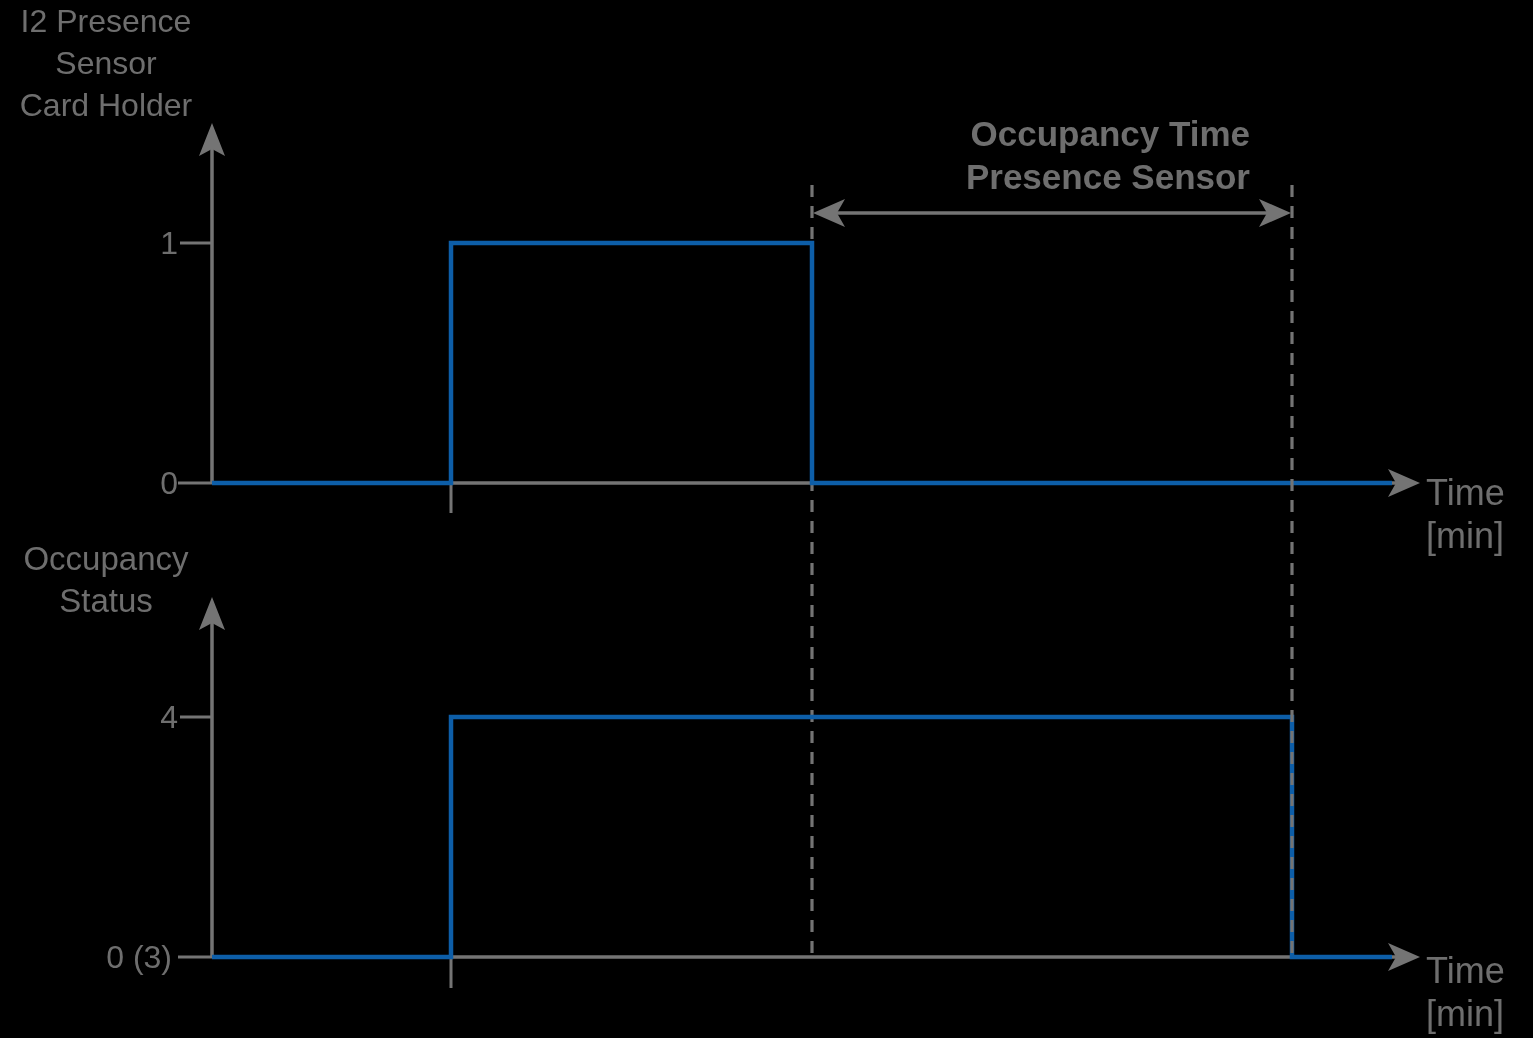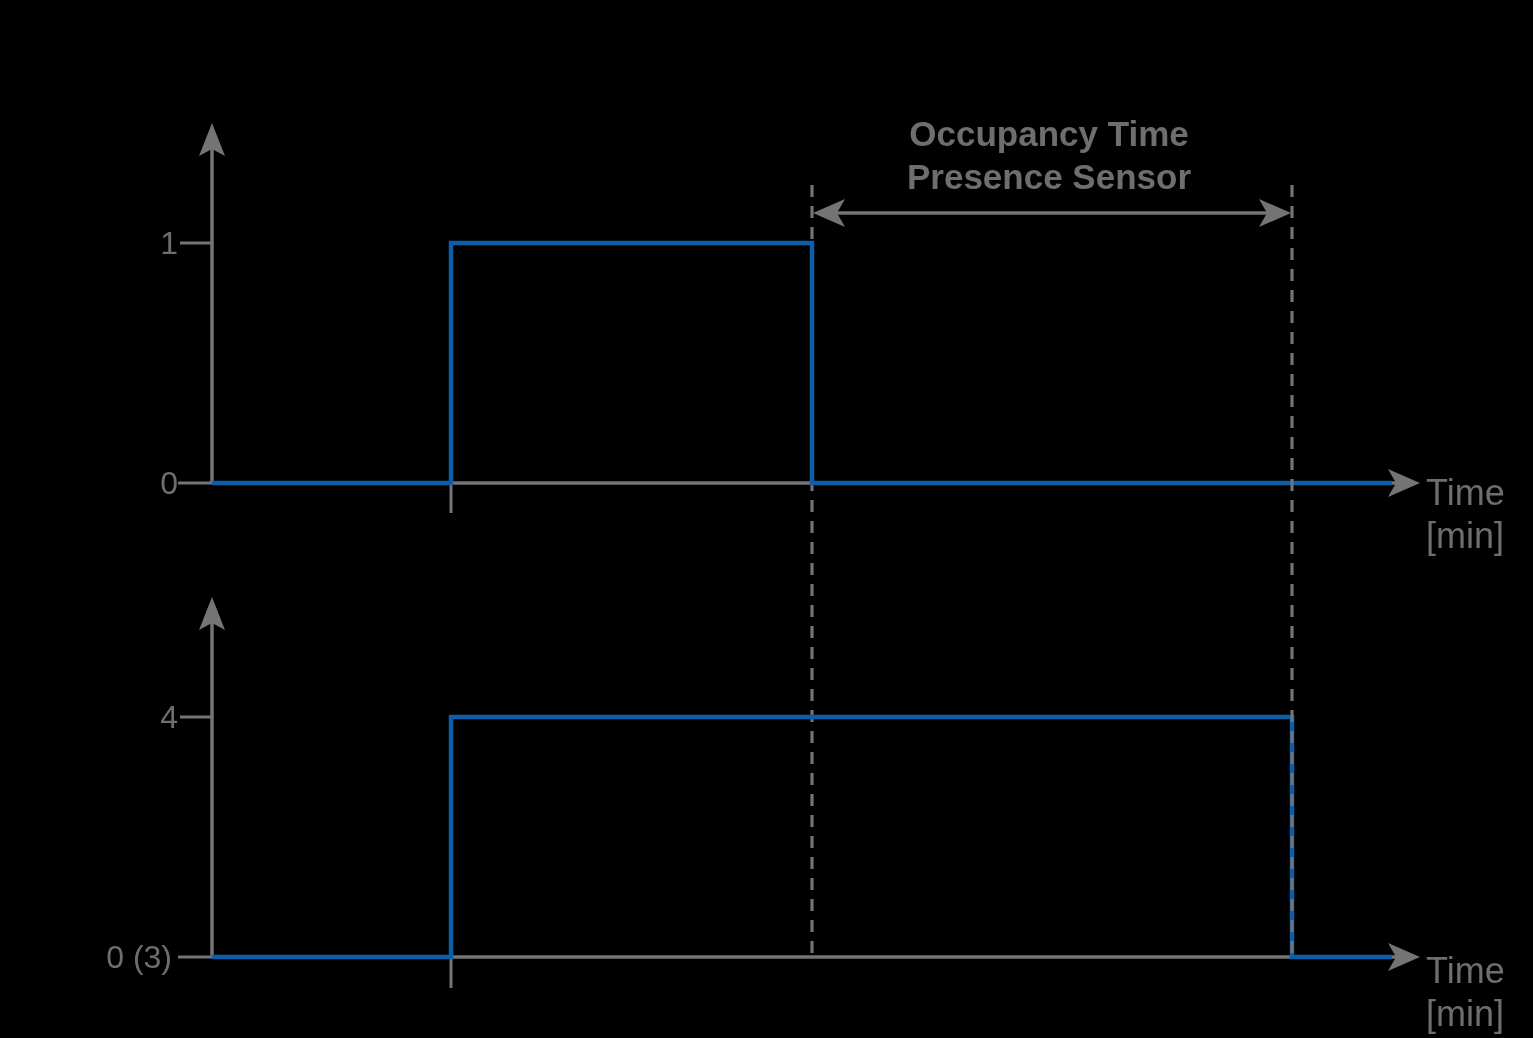--- a/index.html
+++ b/index.html
@@ -27,21 +27,21 @@
   .ticklbl{font-size:32px;line-height:44px;text-align:right;}
   .tick-top-1{left:120px;top:221px;width:58px;}
   .tick-top-0{left:120px;top:461px;width:58px;}
   .tick-bot-4{left:120px;top:695px;width:58px;}
   .tick-bot-0{left:40px;top:935px;width:132px;}
   .xlabel{font-size:36px;line-height:43px;text-align:left;width:120px;}
   .xlabel-top{left:1426px;top:471px;}
   .xlabel-bottom{left:1426px;top:949px;}
   .anno-title{
     left:848px;top:112px;width:402px;
-    text-align:center;font-weight:bold;
+    text-align:right;font-weight:bold;
     font-size:35px;line-height:43px;
   }
   
   .ax{stroke:var(--axis-gray);stroke-width:3.5;fill:none;}
   .tick{stroke:var(--axis-gray);stroke-width:3;fill:none;}
   .axfill{fill:var(--axis-gray);stroke:none;}
   .dash{stroke:var(--axis-gray);stroke-width:3.2;stroke-dasharray:12 9;fill:none;}
   .sig{stroke:var(--signal-blue);stroke-width:4.5;fill:none;stroke-linejoin:miter;}
 </style>
 </head>
@@ -78,28 +78,33 @@
 
     <line class="dash" x1="1292" y1="185" x2="1292" y2="957"></line>
 
     <g>
       <line class="ax" x1="836" y1="213" x2="1268" y2="213"></line>
       <polygon class="axfill" points="813,213 845,199 837,213 845,227"></polygon>
       <polygon class="axfill" points="1291,213 1259,199 1267,213 1259,227"></polygon>
     </g>
   </svg>
 
+  <div class="lbl ylabel-top">I2 Presence
+Sensor
+Card Holder</div>
 
   <div class="lbl ticklbl tick-top-1">1</div>
   <div class="lbl ticklbl tick-top-0">0</div>
   <div class="lbl xlabel xlabel-top">Time
 [min]</div>
 
   <div class="lbl anno-title">Occupancy Time
 Presence Sensor</div>
 
+  <div class="lbl ylabel-bottom">Occupancy
+Status</div>
 
   <div class="lbl ticklbl tick-bot-4">4</div>
   <div class="lbl ticklbl tick-bot-0">0 (3)</div>
   <div class="lbl xlabel xlabel-bottom">Time
 [min]</div>
 
 </div>
 
 </body></html>

